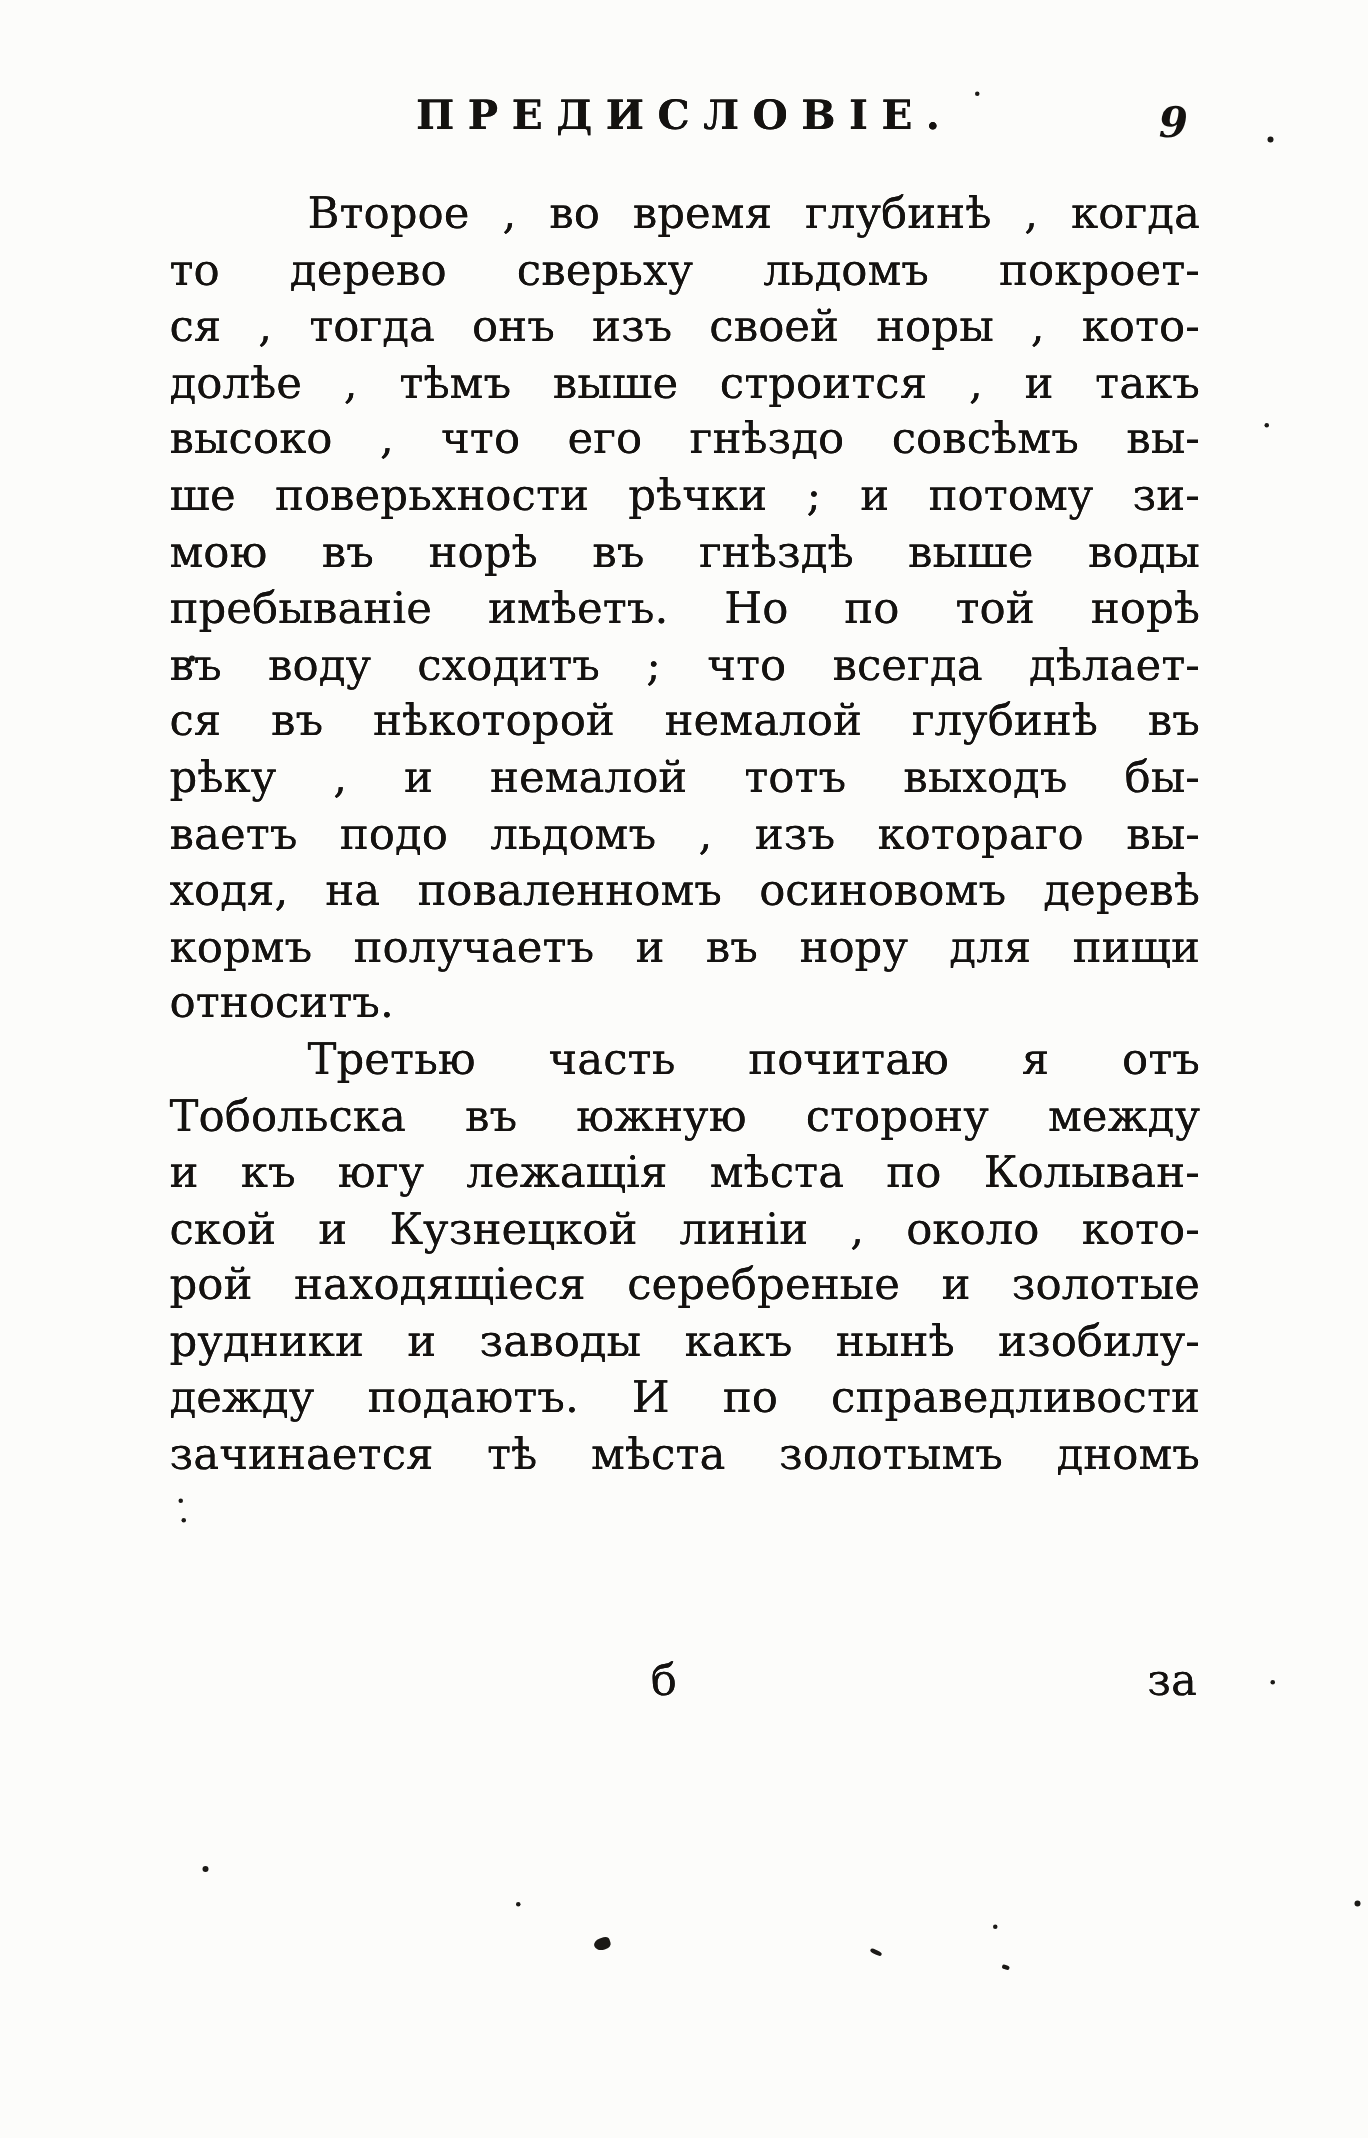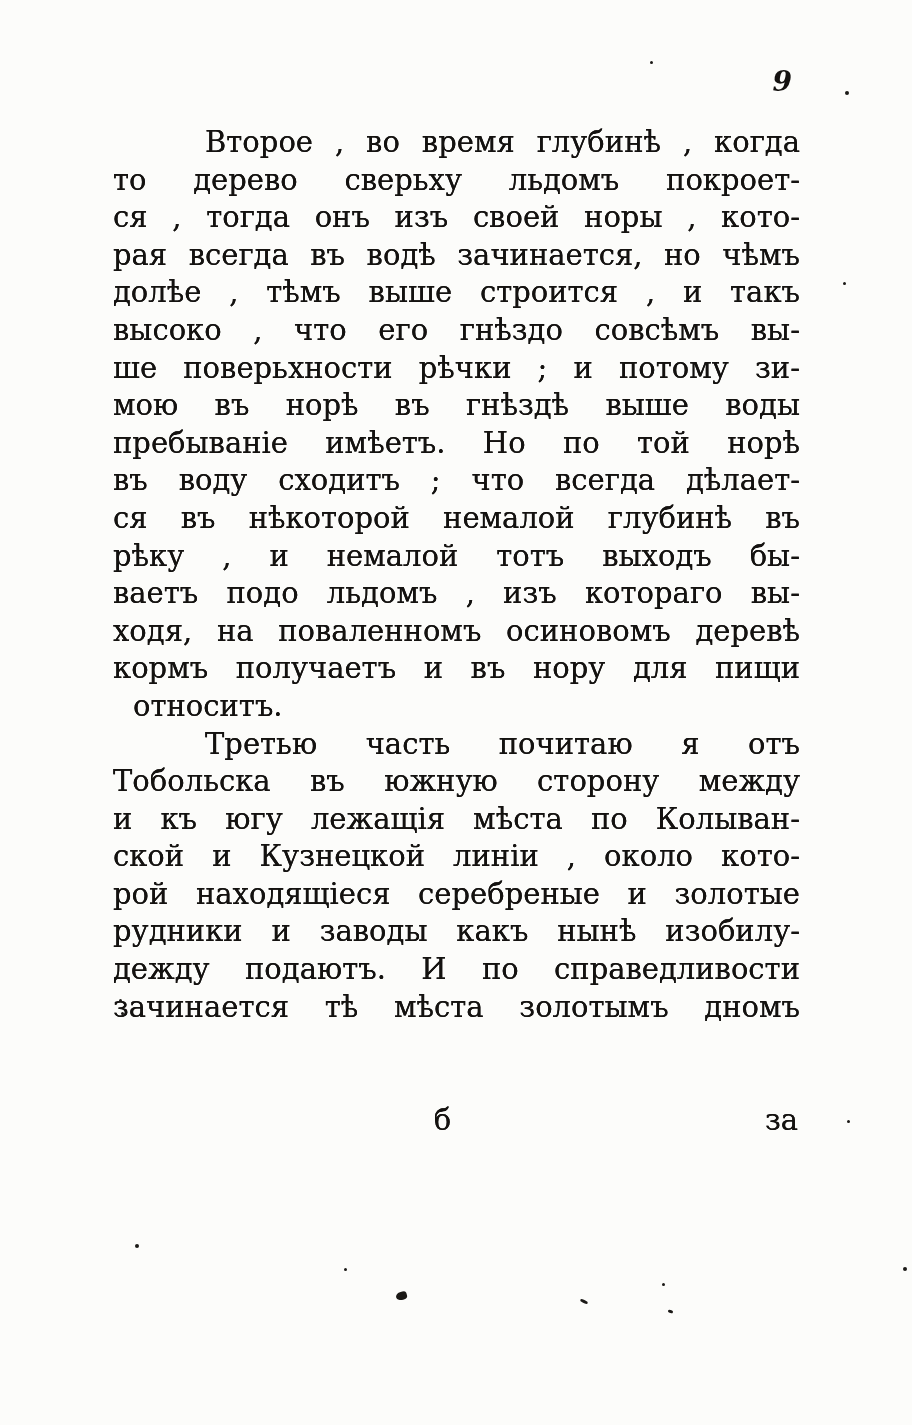--- a/index.html
+++ b/index.html
@@ -26,44 +26,44 @@
   }
   
   .body { position:absolute; top:124px; left:113px; width:687px; }
   .line {
     font-size:29px; line-height:37.6px;
     text-align:justify; text-align-last:justify;
     white-space:normal;
     text-shadow:0 0 .4px currentColor;
   }
   .line.first { text-indent:92px; }
-  .line.short { text-align-last:left;margin-left:20px; }
+  .line.short { text-align-last:left; }
   
   .footer { position:absolute; top:1103px; left:113px; width:687px; height:40px;
             font-size:29px; text-shadow:0 0 .4px currentColor; }
   .sig   { position:absolute; left:0; width:100%; text-align:center; margin-left:-14px; }
   .catch { position:absolute; right:2px;text-align:right; }
   
   .speck { position:absolute; background:#1b1916; border-radius:50%; }
 </style>
 </head>
 <body>
 
 <div class="page">
 
   <div class="header">
+    <span class="title">ПРЕДИСЛОВІЕ.</span>
     <span class="pagenum">9</span>
   </div>
 
   <div class="body">
       <div class="paragraph">
         <div class="line first">Второе , во время глубинѣ , когда</div>
         <div class="line">то дерево сверьху льдомъ покроет-</div>
         <div class="line">ся , тогда онъ изъ своей норы , кото-</div>
-        <div class="line">рая всегда въ водѣ зачинается, но чѣмъ</div>
         <div class="line">долѣе , тѣмъ выше строится , и такъ</div>
         <div class="line">высоко , что его гнѣздо совсѣмъ вы-</div>
         <div class="line">ше поверьхности рѣчки ; и потому зи-</div>
         <div class="line">мою въ норѣ въ гнѣздѣ выше воды</div>
         <div class="line">пребываніе имѣетъ. Но по той норѣ</div>
         <div class="line">въ воду сходитъ ; что всегда дѣлает-</div>
         <div class="line">ся въ нѣкоторой немалой глубинѣ въ</div>
         <div class="line">рѣку , и немалой тотъ выходъ бы-</div>
         <div class="line">ваетъ подо льдомъ , изъ котораго вы-</div>
         <div class="line">ходя, на поваленномъ осиновомъ деревѣ</div>

